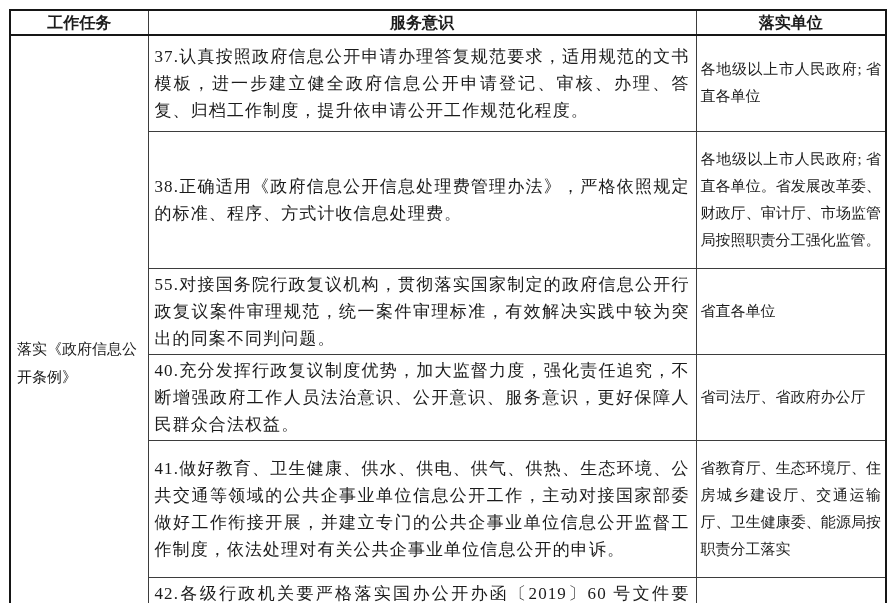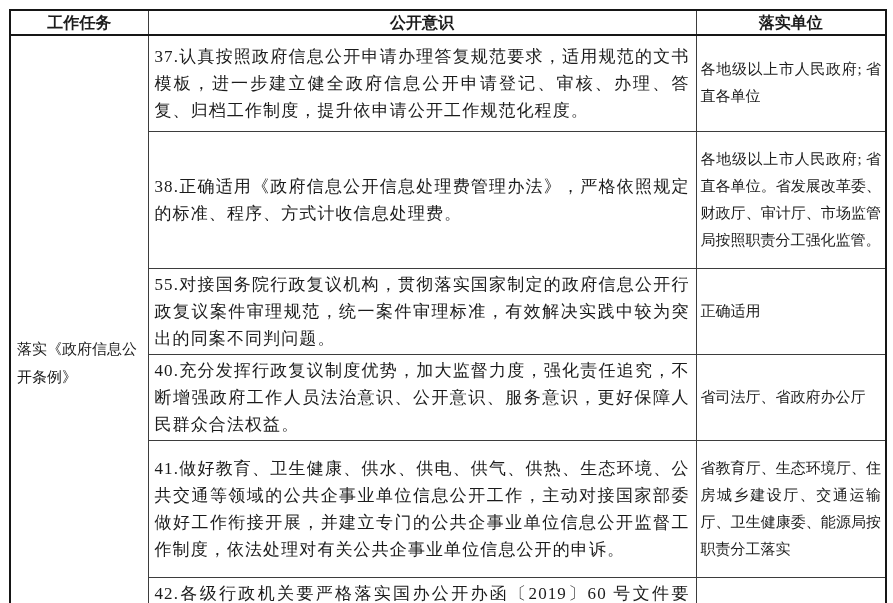--- a/index.html
+++ b/index.html
@@ -78,37 +78,37 @@
 <div class="page">
   <table class="doc-table">
     <colgroup>
       <col class="c-task">
       <col class="c-req">
       <col class="c-unit">
     </colgroup>
     <thead>
       <tr>
         <th>工作任务</th>
-        <th>公开意识</th>
+        <th>服务意识</th>
         <th>落实单位</th>
       </tr>
     </thead>
     <tbody>
       <tr class="h-r0">
         <td class="task-cell" rowspan="6">落实《政府信息公开条例》</td>
         <td class="req-cell">37.认真按照政府信息公开申请办理答复规范要求，适用规范的文书模板，进一步建立健全政府信息公开申请登记、审核、办理、答复、归档工作制度，提升依申请公开工作规范化程度。</td>
         <td class="unit-cell">各地级以上市人民政府; 省直各单位</td>
       </tr>
       <tr class="h-r1">
         <td class="req-cell">38.正确适用《政府信息公开信息处理费管理办法》，严格依照规定的标准、程序、方式计收信息处理费。</td>
         <td class="unit-cell">各地级以上市人民政府; 省直各单位。省发展改革委、财政厅、审计厅、市场监管局按照职责分工强化监管。</td>
       </tr>
       <tr class="h-r2">
         <td class="req-cell">55.对接国务院行政复议机构，贯彻落实国家制定的政府信息公开行政复议案件审理规范，统一案件审理标准，有效解决实践中较为突出的同案不同判问题。</td>
-        <td class="unit-cell">正确适用</td>
+        <td class="unit-cell">省直各单位</td>
       </tr>
       <tr class="h-r3">
         <td class="req-cell">40.充分发挥行政复议制度优势，加大监督力度，强化责任追究，不断增强政府工作人员法治意识、公开意识、服务意识，更好保障人民群众合法权益。</td>
         <td class="unit-cell">省司法厅、省政府办公厅</td>
       </tr>
       <tr class="h-r4">
         <td class="req-cell">41.做好教育、卫生健康、供水、供电、供气、供热、生态环境、公共交通等领域的公共企事业单位信息公开工作，主动对接国家部委做好工作衔接开展，并建立专门的公共企事业单位信息公开监督工作制度，依法处理对有关公共企事业单位信息公开的申诉。</td>
         <td class="unit-cell">省教育厅、生态环境厅、住房城乡建设厅、交通运输厅、卫生健康委、能源局按职责分工落实</td>
       </tr>
       <tr class="h-r5">

